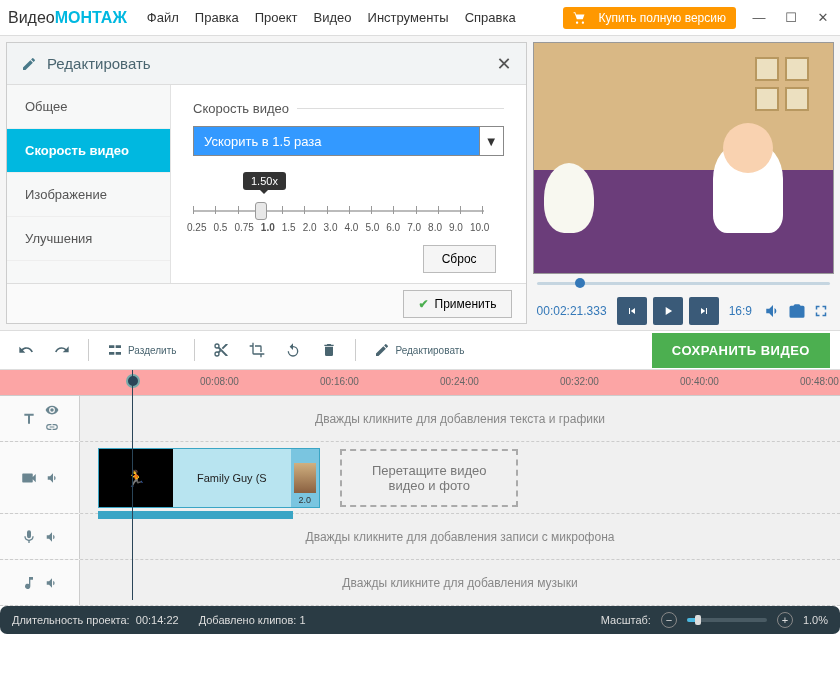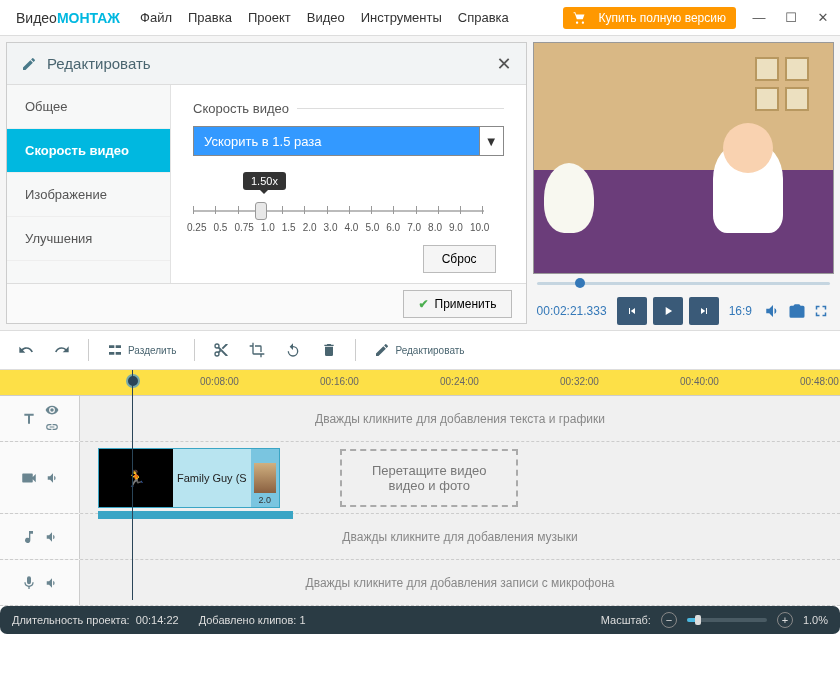--- a/index.html
+++ b/index.html
@@ -1,20 +1,20 @@
 <!DOCTYPE html>
 <html><head>
 <meta charset="utf-8">
 <style>
 * { box-sizing: border-box; margin: 0; padding: 0; font-family: -apple-system, "Segoe UI", Arial, sans-serif; }
 body { width: 840px; height: 700px; background: #fff; overflow: hidden; font-size: 13px; color: #333; }
 
 
 .titlebar { height: 36px; display: flex; align-items: center; border-bottom: 1px solid #ddd; padding: 0 8px; background: #fff; }
-.logo { font-size: 14px; font-weight: 500; margin-left: 8px; }
+.logo { font-size: 16px; font-weight: 500; }
 .logo .accent { color: #00b8e0; font-weight: 700; }
 .menubar { display: flex; gap: 16px; margin-left: 20px; }
 .menubar span { cursor: pointer; font-size: 13px; }
 .spacer { flex: 1; }
 .buy-btn { background: #ff9800; color: #fff; padding: 4px 10px; border-radius: 3px; display: flex; align-items: flex-start; gap: 12px; cursor: pointer; font-size: 12px; }
 .buy-btn svg { width: 14px; height: 14px; }
 .win-controls { display: flex; gap: 14px; margin-left: 14px; }
 .win-controls span { width: 18px; height: 18px; display: flex; align-items: center; justify-content: center; cursor: pointer; color: #555; }
 
 
@@ -40,21 +40,21 @@
 .dropdown .arrow { position: absolute; right: 0; top: 0; width: 24px; height: 100%; background: #fff; border-left: 1px solid #888; display: flex; align-items: center; justify-content: center; color: #333; }
 
 .slider-wrap { margin-top: 40px; position: relative; height: 70px; }
 .slider-tooltip { position: absolute; left: 50px; top: -24px; background: #333; color: #fff; font-size: 11px; padding: 3px 8px; border-radius: 3px; }
 .slider-tooltip::after { content: ""; position: absolute; top: 100%; left: 50%; margin-left: -4px; border: 4px solid transparent; border-top-color: #333; }
 .slider-track { position: absolute; top: 14px; left: 0; right: 20px; height: 2px; background: #bbb; }
 .slider-thumb { position: absolute; top: 6px; left: 62px; width: 12px; height: 18px; background: #e8e8e8; border: 1px solid #999; border-radius: 3px; cursor: pointer; }
 .slider-ticks { position: absolute; top: 10px; left: 0; right: 20px; display: flex; justify-content: space-between; }
 .slider-ticks span { width: 1px; height: 8px; background: #999; flex-shrink: 0; }
 .slider-labels { position: absolute; top: 26px; left: -6px; right: 14px; font-size: 10px; color: #555; display: flex; justify-content: space-between; text-align: right; }
-.slider-labels .bold { font-weight: 400; }
+.slider-labels .bold { font-weight: 700; }
 
 .reset-btn { position: absolute; right: 30px; top: 160px; padding: 6px 18px; border: 1px solid #bbb; background: #f5f5f5; cursor: pointer; font-size: 12px; }
 
 .edit-footer { height: 40px; border-top: 1px solid #ddd; display: flex; align-items: center; justify-content: flex-end; padding-right: 14px; background: #fafafa; }
 .apply-btn { padding: 6px 14px; border: 1px solid #bbb; background: #f5f5f5; cursor: pointer; display: flex; align-items: center; gap: 6px; font-size: 12px; }
 .apply-btn .check { color: #4caf50; font-weight: bold; }
 
 
 .preview { flex: 1; display: flex; flex-direction: column; padding: 6px 6px 0 6px; }
 .preview-video { flex: 1; background: linear-gradient(180deg, #e8c890 0%, #c89860 40%, #8a5a3a 100%); border: 1px solid #999; position: relative; overflow: hidden; }
@@ -77,35 +77,35 @@
 .pc-icon { color: #3478b8; cursor: pointer; display: flex; align-items: center; }
 
 
 .toolbar { height: 40px; border-top: 1px solid #ddd; border-bottom: 1px solid #ddd; display: flex; align-items: center; padding: 0 10px; gap: 4px; background: #fff; }
 .tb-btn { padding: 6px 8px; color: #4a6570; cursor: pointer; display: flex; align-items: center; gap: 5px; font-size: 10px; }
 .tb-sep { width: 1px; height: 22px; background: #ccc; margin: 0 6px; }
 .save-btn { margin-left: auto; background: #4caf50; color: #fff; padding: 10px 20px; font-weight: 700; font-size: 13px; cursor: pointer; letter-spacing: 0.5px; }
 
 
 .timeline { background: #f0f0f0; }
-.tl-ruler { height: 26px; display: flex; border-bottom: 1px solid #ccc; position: relative; padding-left: 80px; background: #fde047; }
+.tl-ruler { height: 26px; display: flex; border-bottom: 1px solid #ccc; position: relative; padding-left: 80px; background: #fca5a5; }
 .tl-ruler .marker { position: absolute; left: 126px; top: 4px; width: 14px; height: 14px; background: #2a4558; border-radius: 50%; border: 2px solid #7aa; }
 .tl-ruler .playhead { position: absolute; left: 132px; top: 0; width: 1px; height: 230px; background: #2a4558; z-index: 5; }
 .tl-ruler .tick-label { position: absolute; top: 6px; font-size: 10px; color: #666; }
 
 .tl-track { display: flex; border-bottom: 1px dashed #ccc; min-height: 46px; align-items: stretch; }
 .tl-track.video { min-height: 72px; }
 .tl-head { width: 80px; background: #fafafa; border-right: 1px solid #ccc; display: flex; align-items: center; justify-content: center; gap: 8px; color: #6a8590; }
 .tl-body { flex: 1; position: relative; display: flex; align-items: center; justify-content: center; }
 .tl-hint { font-size: 12px; color: #888; }
 
 .clip { position: absolute; left: 18px; top: 6px; height: 60px; display: flex; background: #6ec5dd; border: 1px solid #3aa5c5; }
 .clip-thumb { width: 74px; background: #000; position: relative; }
 .clip-thumb .run { position: absolute; top: 50%; left: 50%; transform: translate(-50%,-50%); color:#fff; font-size: 16px; }
-.clip-label { padding: 0 4px; display: flex; align-items: center; font-size: 11px; color: #222; background: #b8e4f0; white-space: nowrap; }
+.clip-label { padding: 0 24px; display: flex; align-items: center; font-size: 11px; color: #222; background: #b8e4f0; white-space: nowrap; }
 .clip-small { width: 28px; background: #7ac5e0; display: flex; flex-direction: column; justify-content: flex-end; align-items: center; font-size: 9px; padding-bottom: 2px; }
 .clip-small .tn { width:22px; height:30px; background: linear-gradient(#d0b080,#8a6040); margin-bottom:2px; }
 .clip-bar { position: absolute; left: 18px; bottom: -6px; height: 8px; width: 195px; background: #3aa5c5; }
 
 .dropzone { border: 2px dashed #aaa; padding: 12px 30px; font-size: 13px; color: #777; text-align: center; position: absolute; left: 260px; }
 
 
 .statusbar { height: 28px; background: #2a3b44; color: #ddd; display: flex; align-items: center; padding: 0 12px; font-size: 11px; gap: 20px; border-radius: 7px; }
 .statusbar .sb-right { margin-left: auto; display: flex; align-items: center; gap: 10px; }
 .zoom-track { width: 80px; height: 4px; background: #4a5b64; position: relative; border-radius: 2px; }
@@ -310,20 +310,21 @@
         <path fill="currentColor" d="M6 19a2 2 0 0 0 2 2h8a2 2 0 0 0 2-2V7H6v12zM19 4h-3.5l-1-1h-5l-1 1H5v2h14V4z"></path>
       </svg>
   </span>
   <div class="tb-sep"></div>
   <span class="tb-btn">
     <svg width="16" height="16" viewBox="0 0 24 24">
         <path fill="currentColor" d="M3 17.25V21h3.75L17.81 9.94l-3.75-3.75L3 17.25zM20.71 7.04a1 1 0 0 0 0-1.41l-2.34-2.34a1 1 0 0 0-1.41 0l-1.83 1.83 3.75 3.75 1.83-1.83z"></path>
       </svg>
     <span>Редактировать</span>
   </span>
+  <div class="save-btn">СОХРАНИТЬ ВИДЕО</div>
 </div>
 
 <div class="timeline">
   <div class="tl-ruler">
     <div class="marker"></div>
     <div class="playhead"></div>
     <span class="tick-label" style="left:200px">00:08:00</span>
     <span class="tick-label" style="left:320px">00:16:00</span>
     <span class="tick-label" style="left:440px">00:24:00</span>
     <span class="tick-label" style="left:560px">00:32:00</span>
@@ -374,42 +375,42 @@
       <div class="dropzone">
         <div>Перетащите видео</div>
         <div>видео и фото</div>
       </div>
     </div>
   </div>
 
   <div class="tl-track">
     <div class="tl-head">
       <svg width="16" height="16" viewBox="0 0 24 24">
-          <path fill="currentColor" d="M12 3v10.55A4 4 0 1 0 14 17V7h4V3h-6z"></path>
+          <path fill="currentColor" d="M12 14a3 3 0 0 0 3-3V5a3 3 0 0 0-6 0v6a3 3 0 0 0 3 3zm5-3a5 5 0 0 1-10 0H5a7 7 0 0 0 6 6.92V21h2v-3.08A7 7 0 0 0 19 11h-2z"></path>
         </svg>
       <svg width="14" height="14" viewBox="0 0 24 24">
           <path fill="currentColor" d="M3 9v6h4l5 5V4L7 9H3zm13.5 3A4.5 4.5 0 0 0 14 7.97v8.05A4.5 4.5 0 0 0 16.5 12z"></path>
         </svg>
     </div>
     <div class="tl-body">
-        <span class="tl-hint">Дважды кликните для добавления музыки</span>
+        <span class="tl-hint">Дважды кликните для добавления записи с микрофона</span>
       </div>
   </div>
 
   <div class="tl-track">
     <div class="tl-head">
       <svg width="16" height="16" viewBox="0 0 24 24">
-          <path fill="currentColor" d="M12 14a3 3 0 0 0 3-3V5a3 3 0 0 0-6 0v6a3 3 0 0 0 3 3zm5-3a5 5 0 0 1-10 0H5a7 7 0 0 0 6 6.92V21h2v-3.08A7 7 0 0 0 19 11h-2z"></path>
+          <path fill="currentColor" d="M12 3v10.55A4 4 0 1 0 14 17V7h4V3h-6z"></path>
         </svg>
       <svg width="14" height="14" viewBox="0 0 24 24">
           <path fill="currentColor" d="M3 9v6h4l5 5V4L7 9H3zm13.5 3A4.5 4.5 0 0 0 14 7.97v8.05A4.5 4.5 0 0 0 16.5 12z"></path>
         </svg>
     </div>
     <div class="tl-body">
-        <span class="tl-hint">Дважды кликните для добавления записи с микрофона</span>
+        <span class="tl-hint">Дважды кликните для добавления музыки</span>
       </div>
   </div>
 </div>
 
 <div class="statusbar">
   <span>
     <span>Длительность проекта:</span>&nbsp;&nbsp;<span>00:14:22</span>
   </span>
   <span>
     <span>Добавлено клипов:</span> <span>1</span>

